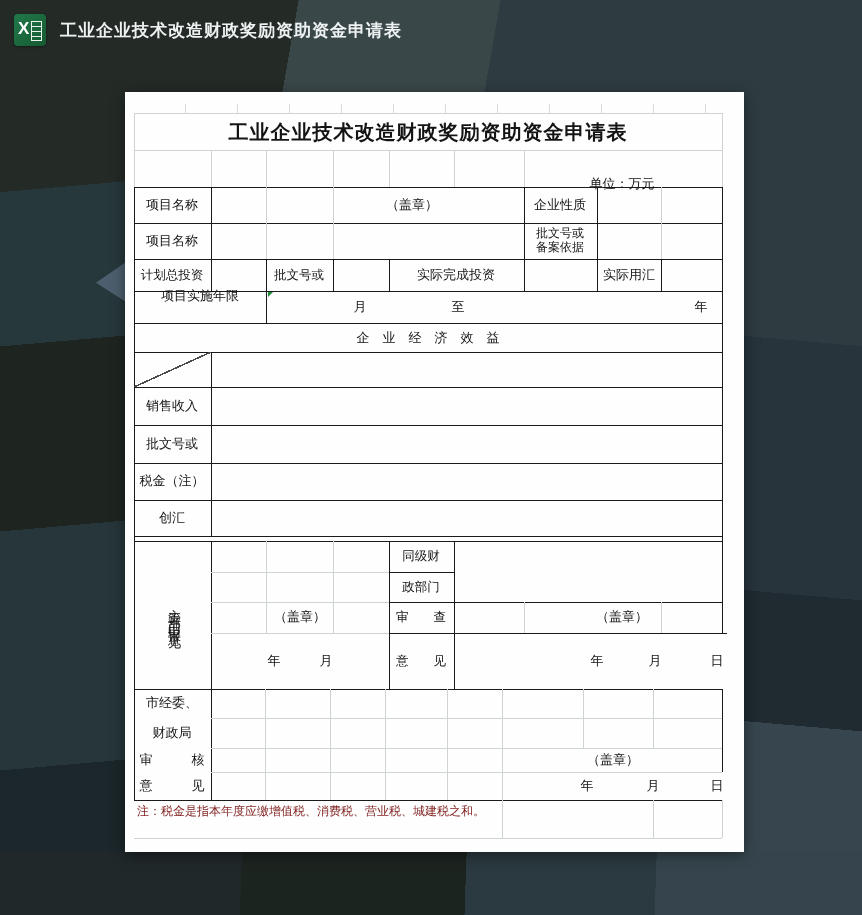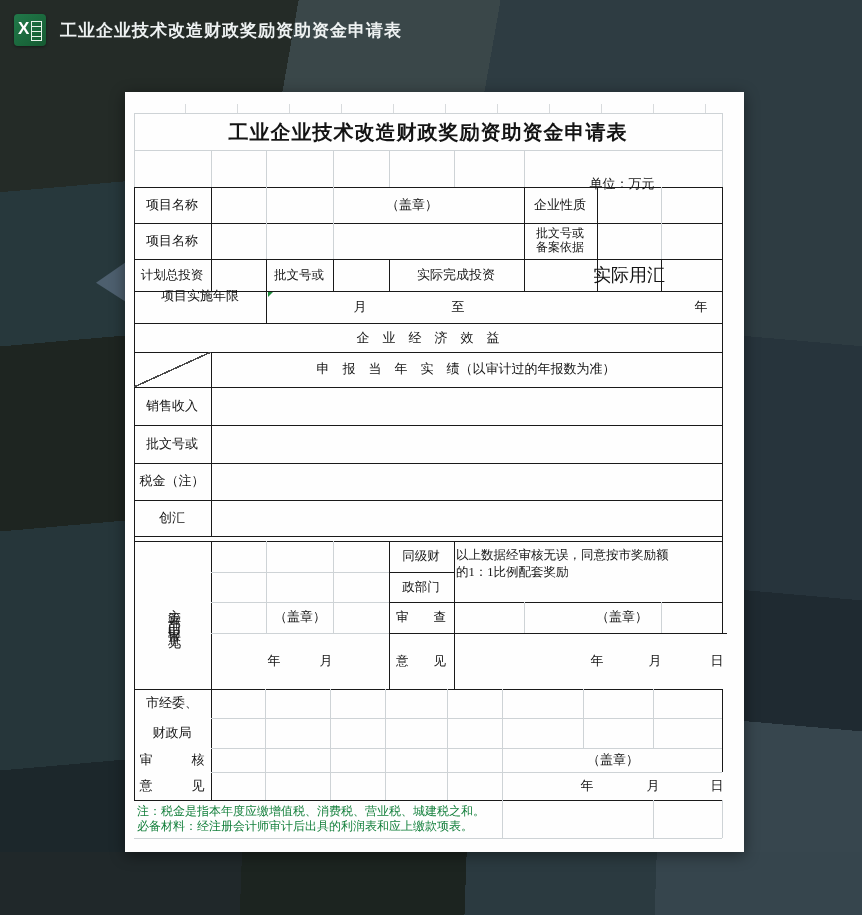--- a/index.html
+++ b/index.html
@@ -7,21 +7,21 @@
        font-family:"Liberation Serif","DejaVu Serif",serif}
   .abs{position:absolute}
   
   .h{position:absolute;height:1px;background:#1a1a1a}
   .v{position:absolute;width:1px;background:#1a1a1a}
   .hg{position:absolute;height:1px;background:#ced3d6}
   .vg{position:absolute;width:1px;background:#ced3d6}
   
   .c{position:absolute;transform:translate(-50%,-50%);font:13px "Liberation Serif","DejaVu Serif",serif;
      color:#141414;white-space:pre;line-height:1.15;text-align:center}
-  .lt{position:absolute;font:12px "Liberation Serif","DejaVu Serif",serif;color:#15803d;white-space:pre}
+  .lt{position:absolute;font:12px "Liberation Serif","DejaVu Serif",serif;color:#7f1d1d;white-space:pre}
   
   .bg-top{left:0;top:0;width:862px;height:92px;
      background:linear-gradient(100deg,#242b27 0 34%,#3a4749 34% 57%,#2e3c42 57% 100%)}
   .bg-left{left:0;top:92px;width:126px;height:760px;
      background:linear-gradient(175deg,#242b27 0 13%,#27383c 13% 33%,#1e2521 33% 57%,#26363a 57% 88%,#1c272b 88% 100%)}
   .bg-right{left:744px;top:92px;width:118px;height:760px;
      background:linear-gradient(185deg,#2e3c42 0 33%,#27343c 33% 66%,#1f2a31 66% 83%,#37464e 83% 100%)}
   .bg-bottom{left:0;top:852px;width:862px;height:63px;
      background:linear-gradient(92deg,#20282a 0 28%,#1c2420 28% 54%,#2b3a40 54% 76%,#36454d 76% 100%)}
   .bg-arrow{left:96px;top:262px;width:30px;height:40px;background:#4d5f6e;
@@ -146,55 +146,52 @@
   <span class="c" style="left:287px;top:113px">（盖章）</span>
   <span class="c" style="left:435px;top:113px">企业性质</span>
 
   <span class="c" style="left:47px;top:149px">项目名称</span>
   <span class="c two" style="left:435px;top:149px;font-size:12px">批文号或
 备案依据</span>
 
   <span class="c" style="left:47px;top:183px;font-size:12.5px">计划总投资</span>
   <span class="c" style="left:174px;top:183px;font-size:12.5px">批文号或</span>
   <span class="c" style="left:331px;top:183px">实际完成投资</span>
-  <span class="c" style="left:504px;top:183px;font-size:18px">实际用汇</span>
+  <span class="c" style="left:504px;top:183px;font-size:13px">实际用汇</span>
 
   <span class="c" style="left:75px;top:204px">项目实施年限</span>
   <span class="c" style="left:235px;top:215px">月</span>
   <span class="c" style="left:333px;top:215px">至</span>
   <span class="c" style="left:576px;top:215px">年</span>
   <div class="tri"></div>
 
   <span class="c" style="left:303px;top:246px">企　业　经　济　效　益</span>
   <div class="diag"></div>
-  <span class="c" style="left:341px;top:277px">申　报　当　年　实　绩（以审计过的年报数为准）</span>
 
   <span class="c" style="left:47px;top:314px">销售收入</span>
   <span class="c" style="left:47px;top:352px">批文号或</span>
   <span class="c" style="left:47px;top:389px">税金（注）</span>
   <span class="c" style="left:47px;top:426px">创汇</span>
 
   <div class="vlabel">主管部门申报意见</div>
   <span class="c" style="left:175px;top:525px">（盖章）</span>
   <span class="c" style="left:149px;top:569px">年</span>
   <span class="c" style="left:201px;top:569px">月</span>
   <span class="c" style="left:296px;top:464px;font-size:12.5px">同级财</span>
   <span class="c" style="left:296px;top:495px;font-size:12.5px">政部门</span>
   <span class="c" style="left:296px;top:525px;font-size:12.5px">审　　查</span>
   <span class="c" style="left:296px;top:569px;font-size:12.5px">意　　见</span>
-  <div class="ptext">以上数据经审核无误，同意按市奖励额的1：1比例配套奖励</div>
   <span class="c" style="left:497px;top:525px">（盖章）</span>
   <span class="c" style="left:472px;top:569px">年</span>
   <span class="c" style="left:530px;top:569px">月</span>
   <span class="c" style="left:592px;top:569px">日</span>
 
   <span class="c" style="left:47px;top:611px">市经委、</span>
   <span class="c" style="left:47px;top:641px">财政局</span>
   <span class="c" style="left:47px;top:668px">审　　　核</span>
   <span class="c" style="left:47px;top:694px">意　　　见</span>
   <span class="c" style="left:488px;top:668px">（盖章）</span>
   <span class="c" style="left:462px;top:694px">年</span>
   <span class="c" style="left:528px;top:694px">月</span>
   <span class="c" style="left:592px;top:694px">日</span>
 
   <div class="lt" style="left:12px;top:711px">注：税金是指本年度应缴增值税、消费税、营业税、城建税之和。</div>
-  <div class="lt" style="left:12px;top:726px">必备材料：经注册会计师审计后出具的利润表和应上缴款项表。</div>
 </div>
 
 </body></html>

